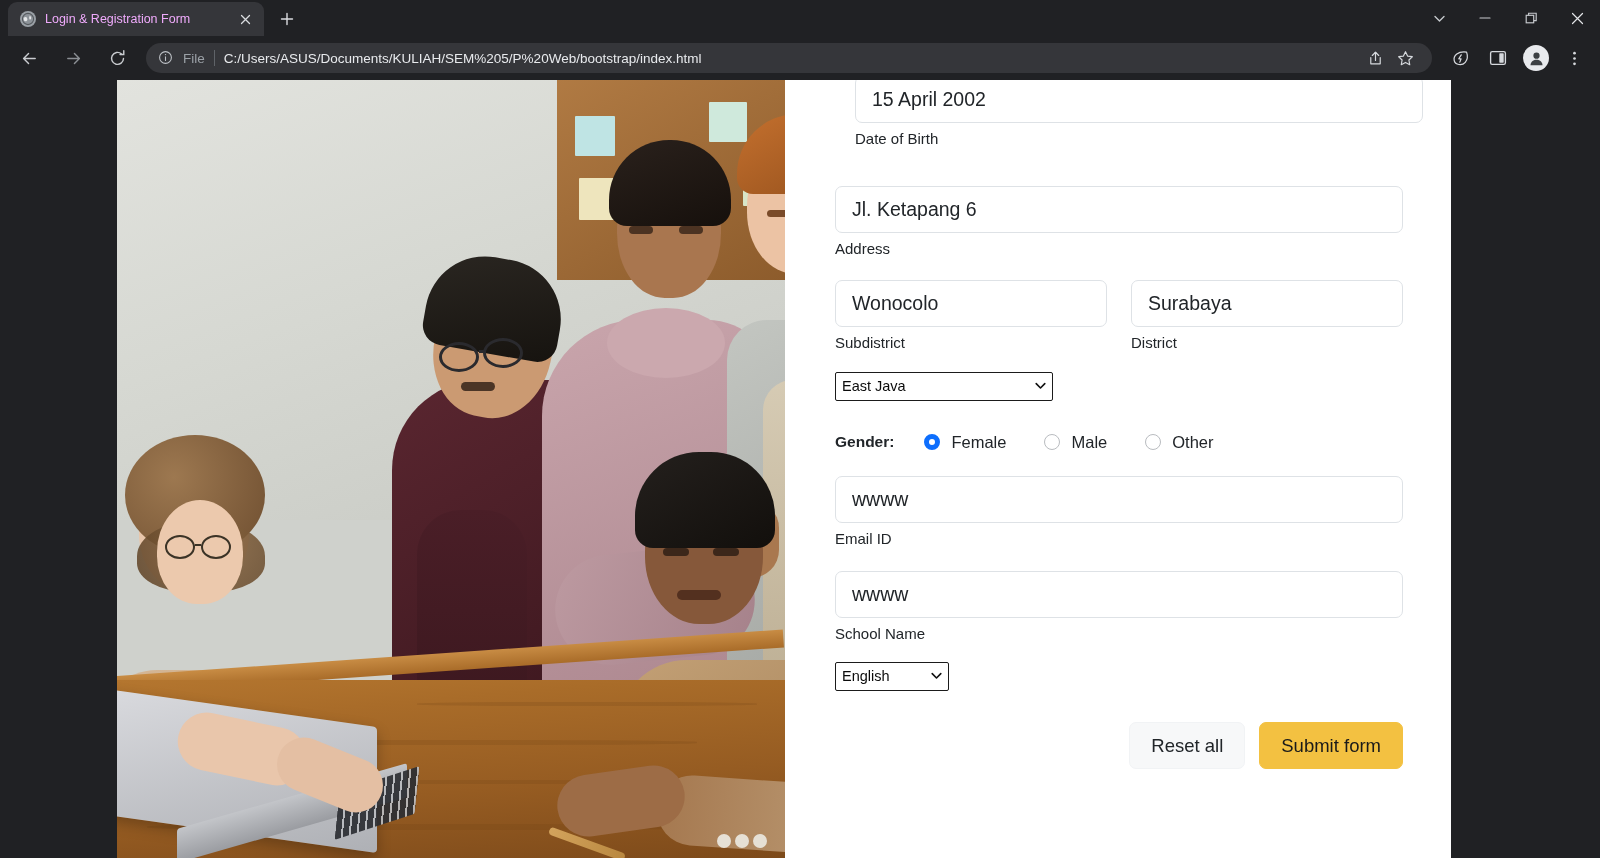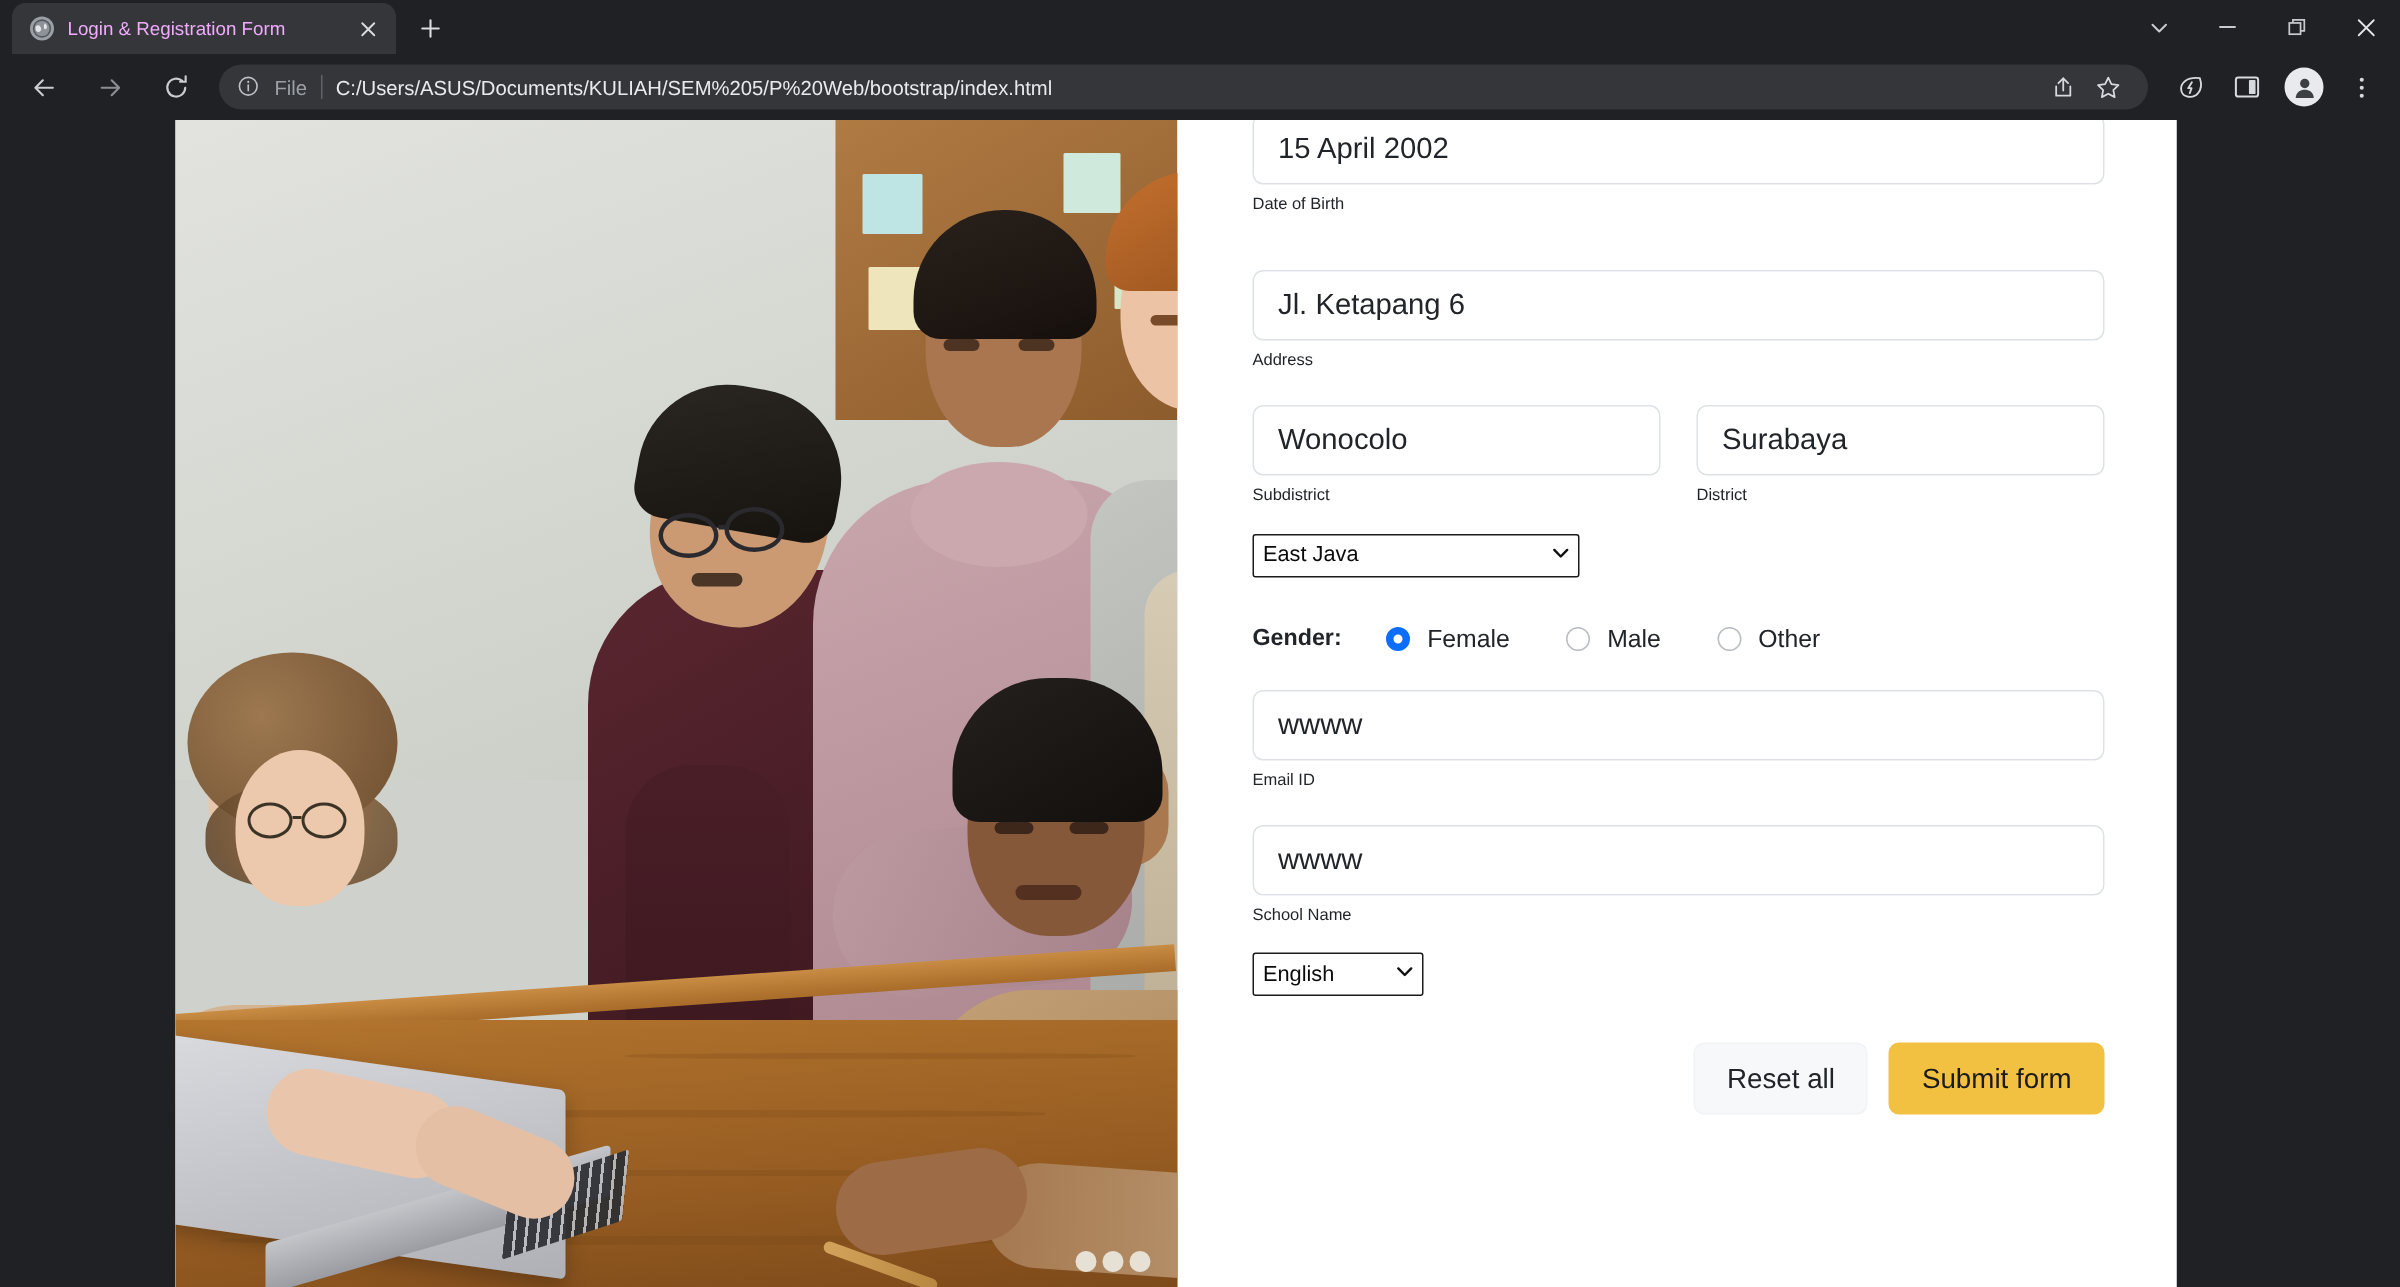--- a/index.html
+++ b/index.html
@@ -146,21 +146,21 @@
   .form-inner { position: absolute; left: 50px; top: 0; width: 568px; }
 
   .fld-group { position: relative; }
   .fld {
     width: 568px; height: 47px;
     border: 1px solid #dee2e6; border-radius: 7px; background: #fff;
     padding: 0 16px; display: flex; align-items: center;
     font-size: 19.5px; color: #212529; font-family: "Liberation Sans", sans-serif;
   }
   .fld-label {
-    font-size: 11px; color: #212529; margin-top: 6px; line-height: 1.3;
+    font-size: 15px; color: #212529; margin-top: 6px; line-height: 1.3;
   }
   .row2 { display: flex; gap: 24px; }
   .row2 .fld { width: 272px; }
 
   .nativesel {
     height: 29px; border: 1px solid #1b1b1b; border-radius: 2px;
     background: #fff; display: inline-flex; align-items: center;
     padding: 0 6px; font-size: 14.5px; color: #0b0b0b; position: relative;
   }
   .nativesel .sel-text { flex: 1; white-space: nowrap; }
@@ -402,21 +402,21 @@
         <div class="ph" style="left:540px; top:700px; width:200px; height:70px; border-radius:36px;
              background:linear-gradient(90deg,#a5784f,#bb9a74); z-index:16; transform: rotate(4deg);"></div>
         <div class="ph" style="left:600px; top:754px; width:14px; height:14px; border-radius:50%; background:#e6e0d5; z-index:18;"></div>
         <div class="ph" style="left:618px; top:754px; width:14px; height:14px; border-radius:50%; background:#e6e0d5; z-index:18;"></div>
         <div class="ph" style="left:636px; top:754px; width:14px; height:14px; border-radius:50%; background:#e6e0d5; z-index:18;"></div>
       </div>
 
       <div class="form-pane">
         <div class="form-inner">
 
-          <div class="fld-group" style="margin-top:-4px;">
+          <div class="fld-group" style="margin-top:-4px;margin-left:20px;">
             <div class="fld">
               <span>15 April 2002</span>
             </div>
             <div class="fld-label">Date of Birth</div>
           </div>
 
           <div class="fld-group" style="margin-top:37px;">
             <div class="fld">
               <span>Jl. Ketapang 6</span>
             </div>

